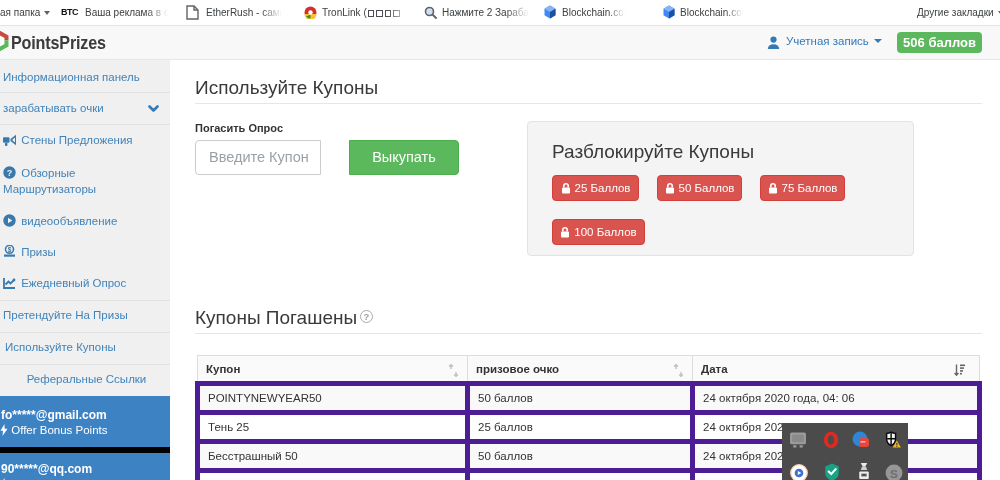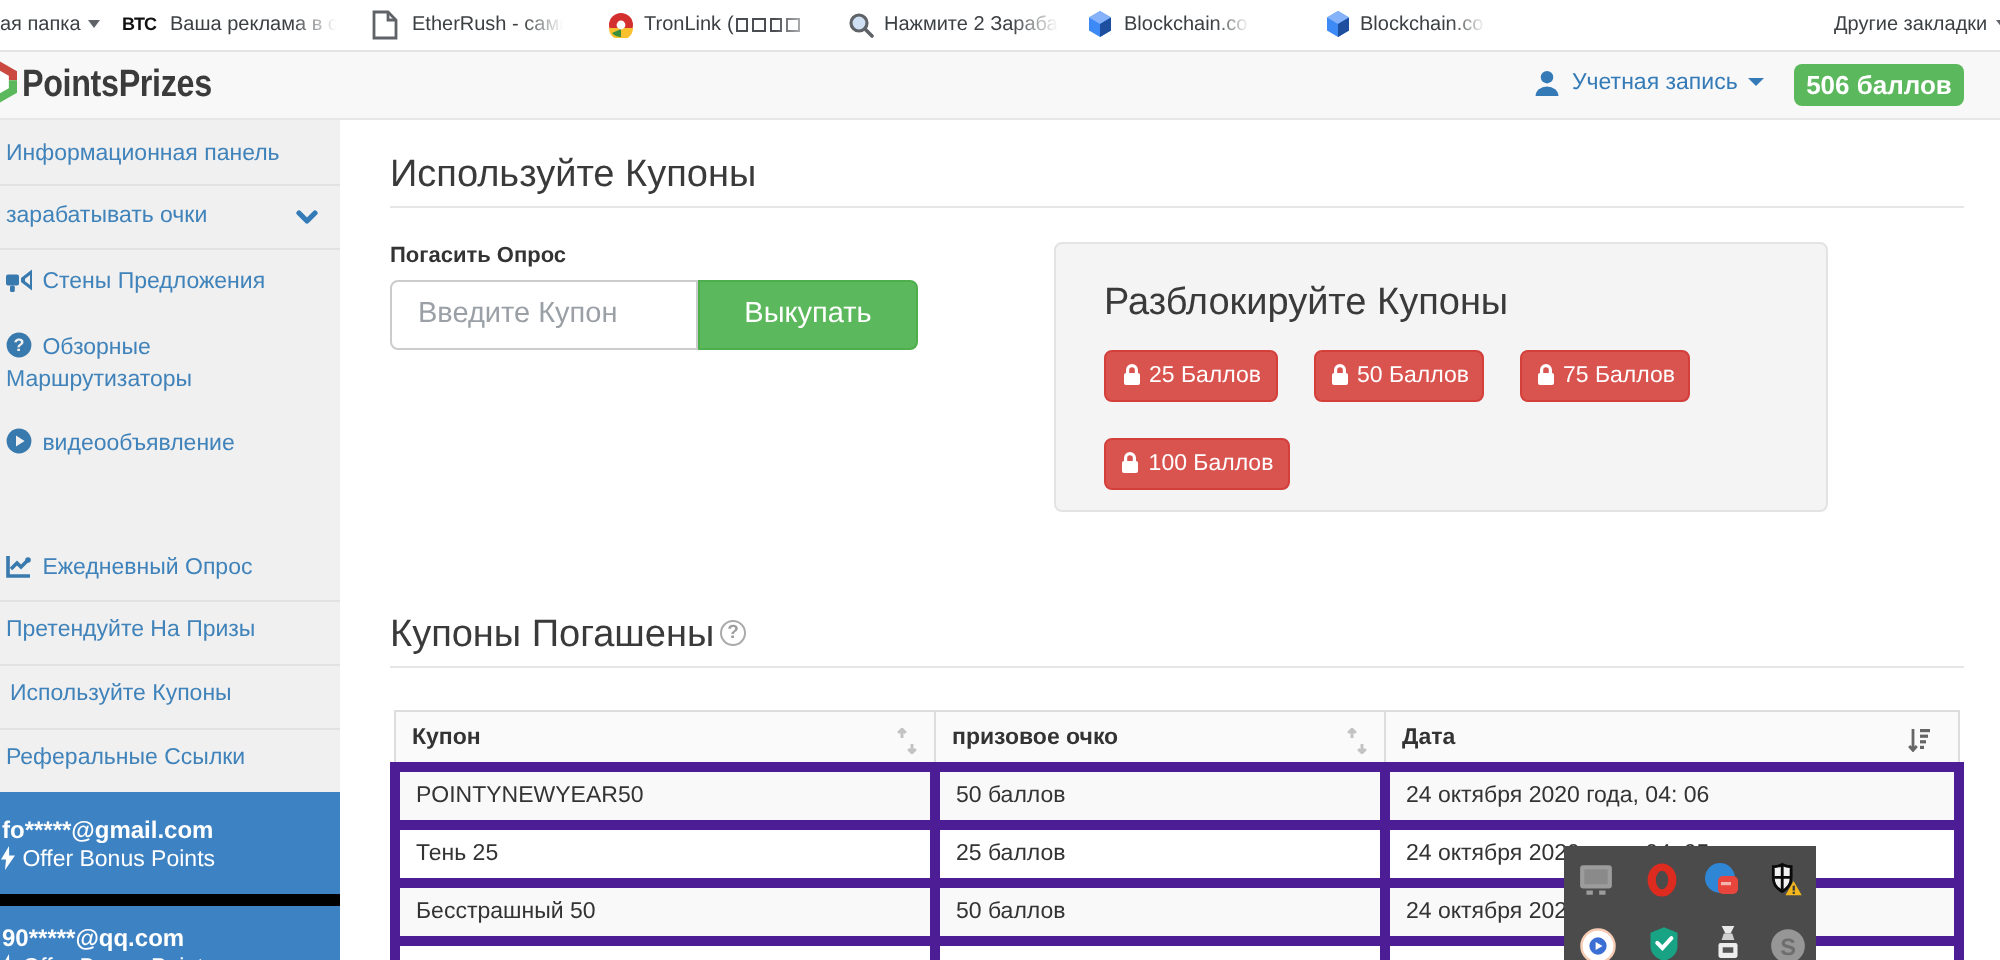--- a/index.html
+++ b/index.html
@@ -32,21 +32,21 @@
 #side svg { vertical-align:-2px; }
 .bluebk { position:absolute; left:0; width:170px; background:#3d82c3; color:#fff; }
 .bluebk .em { font-weight:bold; font-size:12px; padding-left:1px; white-space:nowrap; line-height:15px; }
 .bluebk .of { font-size:11.5px; padding-left:0px; white-space:nowrap; line-height:15px; }
 
 
 #content { position:absolute; left:170px; top:60px; width:830px; height:420px; background:#fff; }
 h2.pg { position:absolute; left:25px; font-size:19px; font-weight:400; color:#3a3a3a; }
 .hrline { position:absolute; left:25px; width:787px; border-top:1px solid #e6e6e6; }
 #lbl { position:absolute; left:25px; top:62px; font-size:11px; font-weight:bold; color:#333; }
-#cinput { position:absolute; left:25px; top:80px; width:154px; height:35px; background:#fff; border:1px solid #ccc; border-radius:4px 0 0 4px; color:#9aa0a6; font-size:14.5px; line-height:33px; padding-left:13px; }
+#cinput { position:absolute; left:25px; top:80px; width:126px; height:35px; background:#fff; border:1px solid #ccc; border-radius:4px 0 0 4px; color:#9aa0a6; font-size:14.5px; line-height:33px; padding-left:13px; }
 #cbtn { position:absolute; left:179px; top:80px; width:110px; height:35px; background:#5cb85c; border:1px solid #4cae4c; border-radius:0 4px 4px 0; color:#fff; font-size:14.5px; text-align:center; line-height:33px; }
 #panel { position:absolute; left:357px; top:61px; width:387px; height:135px; background:#f4f4f4; border:1px solid #e3e3e3; border-radius:4px; }
 #panel .ttl { position:absolute; left:24px; top:19px; font-size:19px; color:#3a3a3a; }
 .rbtn { position:absolute; height:26px; background:#d9534f; border:1px solid #d43f3a; border-radius:4px; color:#fff; font-size:11.5px; line-height:24px; text-align:center; }
 .rbtn svg { vertical-align:-1.5px; margin-right:4px; }
 #qmark { position:absolute; left:190px; top:250px; width:13px; height:13px; border:1.3px solid #aaa; border-radius:50%; color:#9d9d9d; font-size:9.5px; font-weight:bold; text-align:center; line-height:11px; }
 
 
 #tbl { position:absolute; left:195px; top:355px; width:787px; border-collapse:collapse; font-size:11.5px; color:#333; }
 #tbl th { background:#fafafa; font-weight:bold; text-align:left; height:28px; padding:0 8px; border:1px solid #ddd; position:relative; }
@@ -127,31 +127,36 @@
             <rect x="2" y="8.8" width="2.4" height="3.2" rx="0.8" fill="#3879ae"></rect>
           </svg></span> Стены Предложения</div>
     <div class="it" style="top:106px;line-height:15.5px;"><span class="ic"><svg width="13" height="13" viewBox="0 0 13 13">
             <circle cx="6.5" cy="6.5" r="6.2" fill="#3879ae"></circle>
             <text x="6.5" y="9.6" font-size="9" font-weight="bold" fill="#f0f0f0" text-anchor="middle" font-family="Liberation Sans">?</text>
           </svg></span> Обзорные Маршрутизаторы</div>
     <div class="it" style="top:154px;"><span class="ic"><svg width="13" height="13" viewBox="0 0 13 13">
             <circle cx="6.5" cy="6.5" r="6.2" fill="#3879ae"></circle>
             <path d="M5 3.8 L9.3 6.5 L5 9.2 Z" fill="#f0f0f0"></path>
           </svg></span> видеообъявление</div>
+    <div class="it" style="top:185px;"><span class="ic"><svg width="13" height="13" viewBox="0 0 13 13">
+            <circle cx="6.5" cy="4.3" r="4" fill="none" stroke="#3879ae" stroke-width="1.6"></circle>
+            <text x="6.5" y="7" font-size="6.5" font-weight="bold" fill="#3879ae" text-anchor="middle" font-family="Liberation Sans">$</text>
+            <path d="M1 9.5 h11 v2.2 h-11 z" fill="#3879ae"></path>
+          </svg></span> Призы</div>
     <div class="it" style="top:217px;"><span class="ic"><svg width="13" height="12" viewBox="0 0 13 12">
             <path d="M1 1 v10 h11" stroke="#3879ae" stroke-width="1.8" fill="none"></path>
             <path d="M2.5 7.5 L5.5 4.5 L7.5 6.5 L11 3" stroke="#3879ae" stroke-width="1.8" fill="none"></path>
             <circle cx="11" cy="3" r="1.4" fill="#3879ae"></circle>
           </svg></span> Ежедневный Опрос</div>
     <div class="div" style="top:240px;"></div>
     <div class="it" style="top:249px;">Претендуйте На Призы</div>
     <div class="div" style="top:272px;"></div>
     <div class="it" style="top:281px;padding-left:5px;">Используйте Купоны</div>
     <div class="div" style="top:304px;"></div>
-    <div class="it" style="top:313px;">Реферальные Ссылки</div>
+    <div class="it" style="top:313px;text-align:center;">Реферальные Ссылки</div>
     <div class="bluebk" style="top:336px;height:51px;">
       <div class="em" style="margin-top:12px;">fo*****@gmail.com</div>
       <div class="of"><svg width="8" height="12" viewBox="0 0 8 12" style="vertical-align:-2px;">
             <path d="M4.5 0 L0.5 6.7 H3 L2.5 12 L7.5 4.7 H4.6 Z" fill="#fff"></path>
           </svg> Offer Bonus Points</div>
     </div>
     <div class="bluebk" style="top:387px;height:33px;border-top:6px solid #000000;">
       <div class="em" style="margin-top:9px;">90*****@qq.com</div>
       <div class="of"><svg width="8" height="12" viewBox="0 0 8 12" style="vertical-align:-2px;">
             <path d="M4.5 0 L0.5 6.7 H3 L2.5 12 L7.5 4.7 H4.6 Z" fill="#fff"></path>

